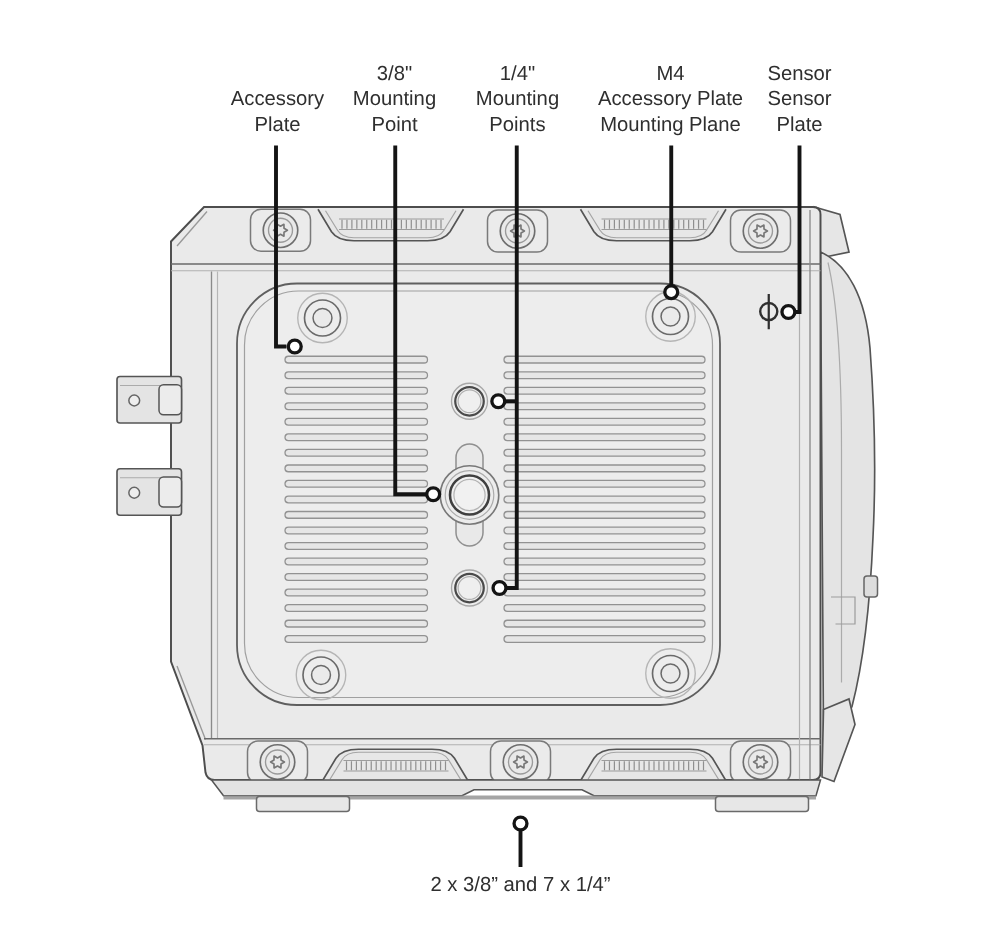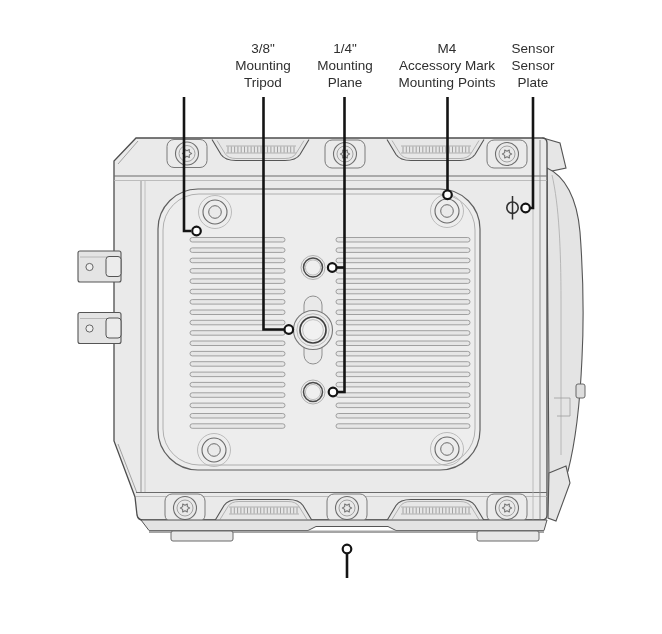--- a/index.html
+++ b/index.html
@@ -202,36 +202,41 @@
       <path d="M533,97 V208 H530.2"></path>
       <circle cx="525.6" cy="208" r="4.3" fill="#ffffff" stroke-width="2.2"></circle>
     </g>
     <g>
       <circle cx="347" cy="549" r="4.3" fill="#ffffff" stroke-width="2.2"></circle>
       <path d="M347,553.5 V578"></path>
     </g>
   </g>
 </svg>
 
+  <div class="label" id="lbl-accessory">
+    <div>Accessory</div>
+    <div>Plate</div>
+  </div>
   <div class="label" id="lbl-38">
     <div>3/8"</div>
     <div>Mounting</div>
-    <div>Tripod</div>
+    <div>Point</div>
   </div>
   <div class="label" id="lbl-14">
     <div>1/4"</div>
     <div>Mounting</div>
-    <div>Plane</div>
+    <div>Points</div>
   </div>
   <div class="label" id="lbl-m4">
     <div>M4</div>
-    <div>Accessory Mark</div>
-    <div>Mounting Points</div>
+    <div>Accessory Plate</div>
+    <div>Mounting Plane</div>
   </div>
   <div class="label" id="lbl-sensor">
     <div>Sensor</div>
     <div>Sensor</div>
     <div>Plate</div>
   </div>
   <div class="label" id="lbl-tripod">
+    <div>2 x 3/8” and 7 x 1/4”</div>
   </div>
 
 </div>
 
 </body></html>

